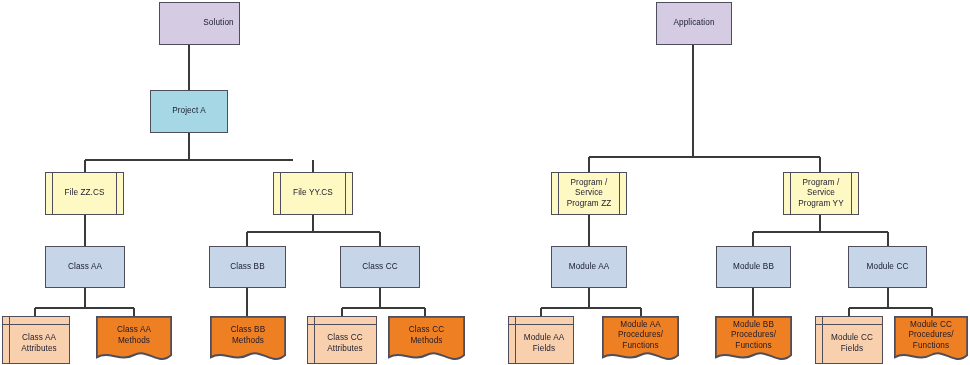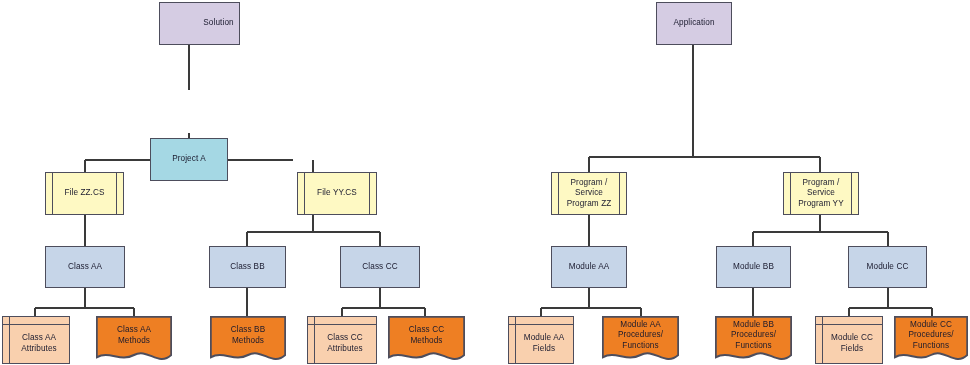--- a/index.html
+++ b/index.html
@@ -6,21 +6,21 @@
   body{width:970px;height:365px;overflow:hidden;
        font-family:"Liberation Sans","DejaVu Sans",sans-serif;
        color:#1a1a2e;}
   #stage{position:relative;width:970px;height:365px;}
   svg#wires{position:absolute;left:0;top:0;width:970px;height:365px;pointer-events:none;}
   .node{position:absolute;box-sizing:border-box;border:1.3px solid #4d4d5c;
         display:flex;align-items:center;justify-content:center;text-align:center;
         font-size:8.2px;line-height:1.28;letter-spacing:.1px;z-index:2;}
   .node .lbl{padding:0 3px;white-space:pre-line;}
   .n-purple{background:#d5cce3;}
-  .n-cyan{background:#a5d8e4;margin-top:48px;}
+  .n-cyan{background:#a5d8e4;}
   .n-green{background:#fef9c3;}
   .n-blue{background:#c6d5e8;}
   
   .proc::before,.proc::after{content:"";position:absolute;top:-1.3px;bottom:-1.3px;
       width:0;border-left:1.3px solid #4d4d5c;}
   .proc::before{left:6px;} .proc::after{right:6px;}
   
   .store{background:#f9d0ae;}
   .store::before{content:"";position:absolute;left:6px;top:-1.3px;bottom:-1.3px;
       border-left:1.3px solid #4d4d5c;}
@@ -72,21 +72,21 @@
     <span class="lbl">Solution</span>
   </div>
 
   <div class="node n-cyan" style="left:150px;top:90px;width:78px;height:43px;">
     <span class="lbl">Project A</span>
   </div>
 
   <div class="node n-green proc" style="left:45px;top:172px;width:79px;height:43px;">
     <span class="lbl">File ZZ.CS</span>
   </div>
-  <div class="node n-green proc" style="left:273px;top:172px;width:80px;height:43px;margin-left:24px;">
+  <div class="node n-green proc" style="left:273px;top:172px;width:80px;height:43px;">
     <span class="lbl">File YY.CS</span>
   </div>
 
   <div class="node n-blue" style="left:45px;top:246px;width:80px;height:42px;">
     <span class="lbl">Class AA</span>
   </div>
   <div class="node n-blue" style="left:209px;top:246px;width:77px;height:42px;">
     <span class="lbl">Class BB</span>
   </div>
   <div class="node n-blue" style="left:340px;top:246px;width:80px;height:42px;">

